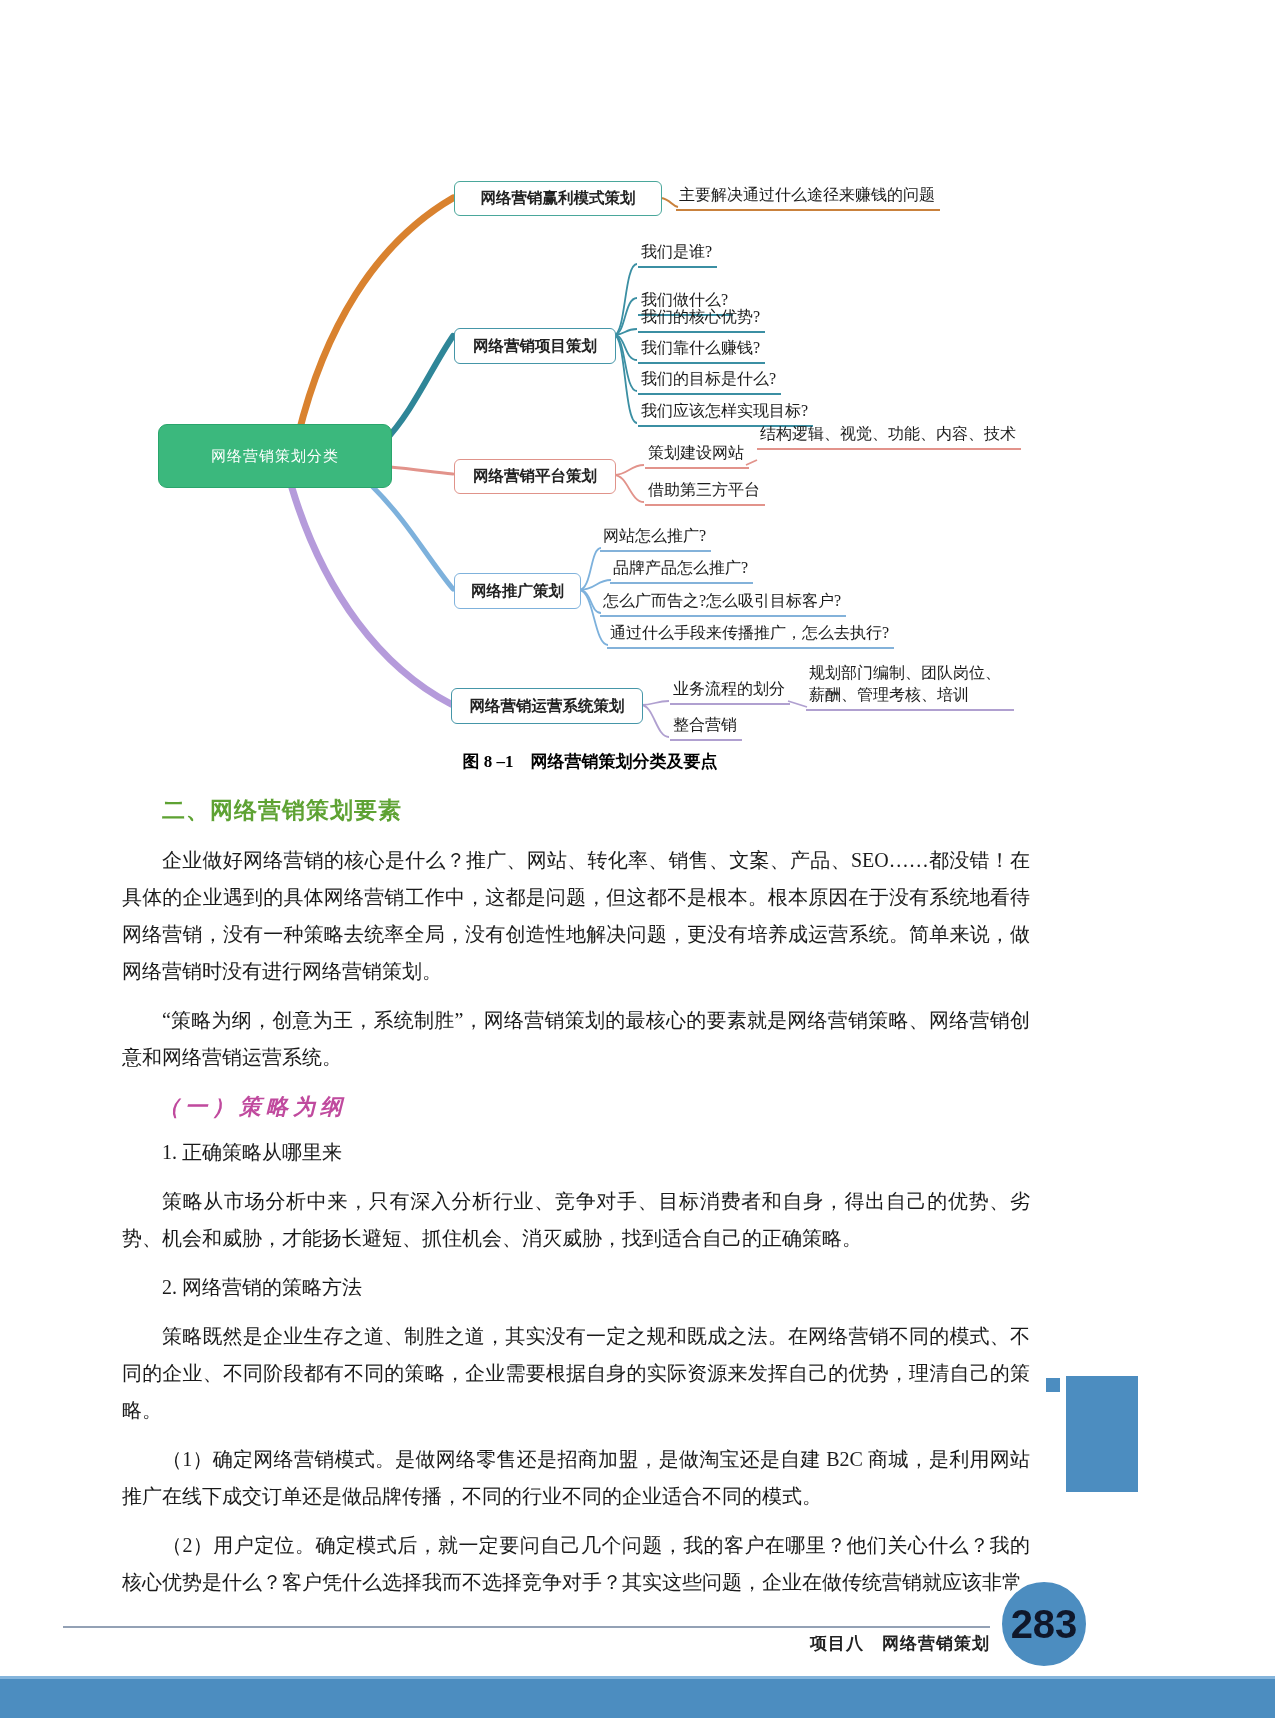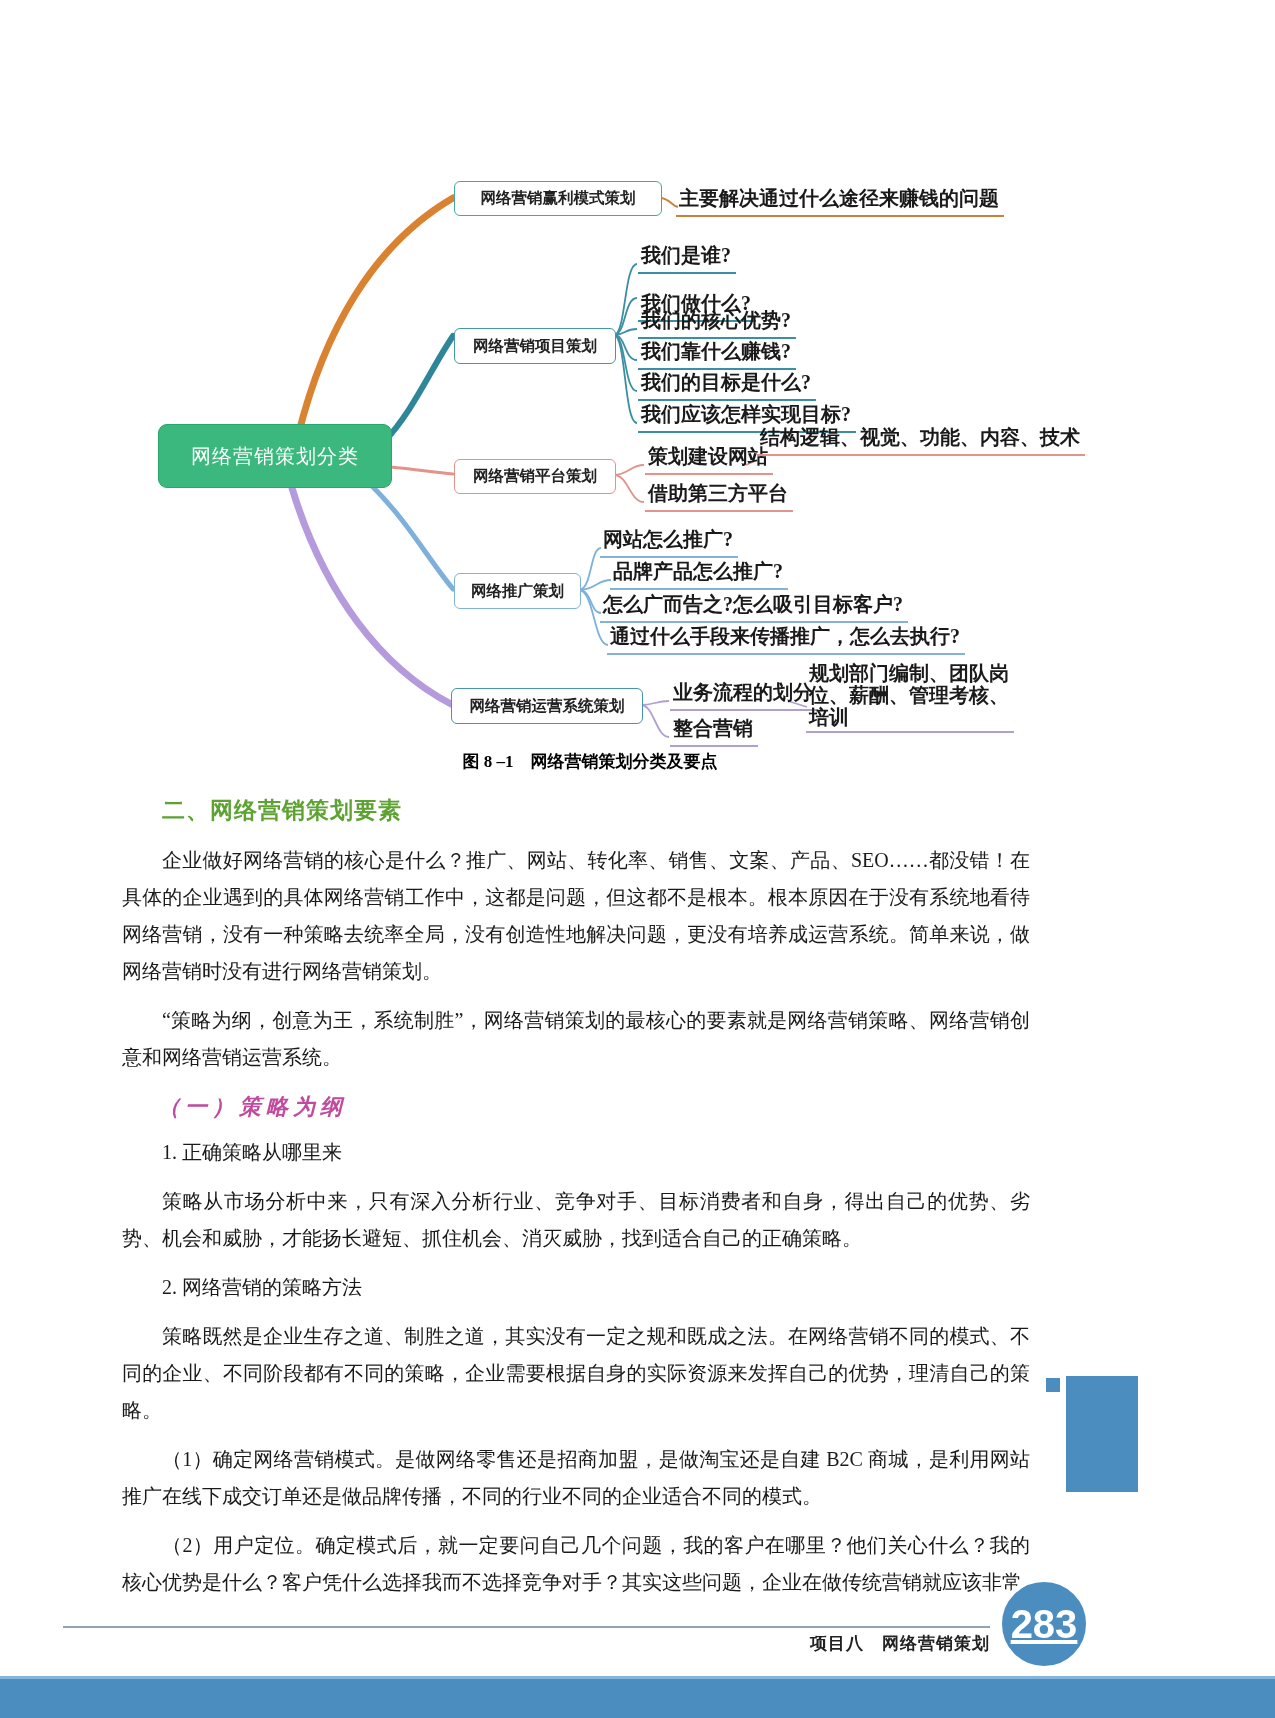--- a/index.html
+++ b/index.html
@@ -5,22 +5,22 @@
   html,body{margin:0;padding:0;background:#e9e9e9;}
   #page{position:relative;width:1275px;height:1718px;background:#ffffff;overflow:hidden;
         font-family:"Liberation Serif","DejaVu Serif",serif;color:#1a1a1a;}
   svg.connectors{position:absolute;left:0;top:0;pointer-events:none;}
   .mm-box{position:absolute;display:flex;align-items:center;justify-content:center;
           background:#fff;border:1.6px solid #4aa79b;border-radius:6px;
           font-weight:bold;font-size:15.5px;color:#222;white-space:nowrap;z-index:3;}
   .mm-root{position:absolute;left:158px;top:424px;width:232px;height:62px;
            display:flex;align-items:center;justify-content:center;
            background:#3bb87d;border:1px solid #2aa56c;border-radius:9px;
-           color:#ffffff;font-size:20px;letter-spacing:1px;z-index:3;}
-  .leaf{position:absolute;font-weight:bold;font-size:20px;color:#1a1a1a;
+           color:#ffffff;font-size:15px;letter-spacing:1px;z-index:3;}
+  .leaf{position:absolute;font-weight:normal;font-size:16px;color:#1a1a1a;
         padding:0 5px 3px 3px;border-bottom:2px solid #888;white-space:nowrap;z-index:3;}
   .u-orange{border-bottom-color:#c9813c;}
   .u-teal{border-bottom-color:#3b8fa3;}
   .u-salmon{border-bottom-color:#e2938b;}
   .u-blue{border-bottom-color:#83b2da;}
   .u-purple{border-bottom-color:#b0a0d0;}
   .leaf.wrap{white-space:normal;width:200px;line-height:22px;}
   .fig-caption{position:absolute;left:0;top:750px;width:1180px;text-align:center;
                font-weight:bold;font-size:17px;color:#000000;}
   .flow{position:absolute;left:110px;top:795px;width:932px;}
@@ -29,21 +29,21 @@
   .para{margin:12px;text-indent:2em;font-size:20px;line-height:37px;text-align:justify;}
   .sub-heading{margin:16px 0 10px 48px;color:#c04a9e;font-size:22px;font-weight:bold;
                font-style:italic;letter-spacing:5px;}
   .footer-rule{position:absolute;left:63px;top:1626px;width:927px;height:2px;background:#93a1b5;}
   .footer-text{position:absolute;left:560px;top:1632px;width:430px;text-align:right;
                font-family:"Liberation Sans","DejaVu Sans",sans-serif;font-weight:bold;
                font-size:17px;color:#222;letter-spacing:1px;}
   .page-badge{position:absolute;left:997px;top:1577px;width:84px;height:84px;background:#4c8dc0;
               border:5px solid #ffffff;border-radius:50%;display:flex;align-items:center;justify-content:center;
               font-family:"Liberation Sans","DejaVu Sans",sans-serif;font-weight:bold;
-              font-size:40px;color:#ffffff;z-index:5;text-decoration:underline;}
+              font-size:40px;color:#0f172a;z-index:5;}
   .bottom-bar{position:absolute;left:0;top:1676px;width:1275px;height:42px;background:#4c8dc0;
               border-top:3px solid #85b5dc;z-index:4;}
   .side-rect{position:absolute;left:1066px;top:1376px;width:72px;height:116px;background:#4c8dc0;}
   .side-square{position:absolute;left:1046px;top:1378px;width:14px;height:14px;background:#4c8dc0;}
 </style>
 </head>
 <body>
 
 <div id="page">
 

